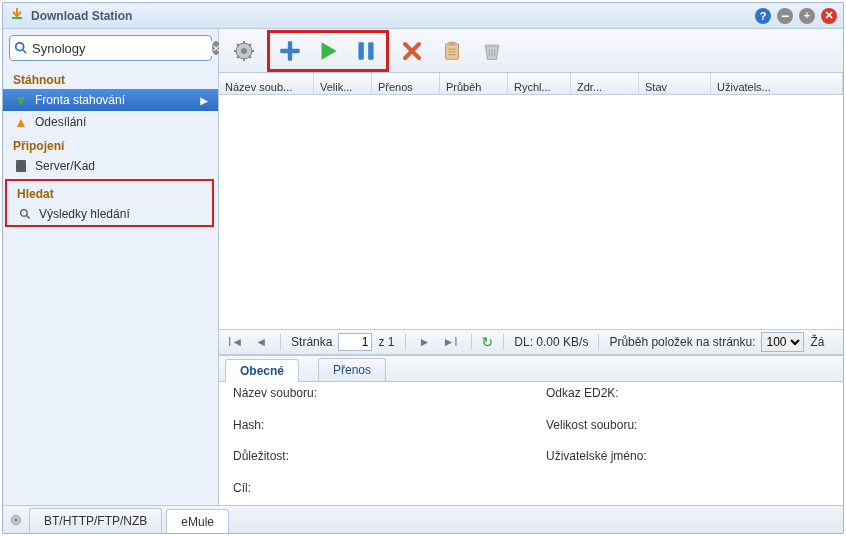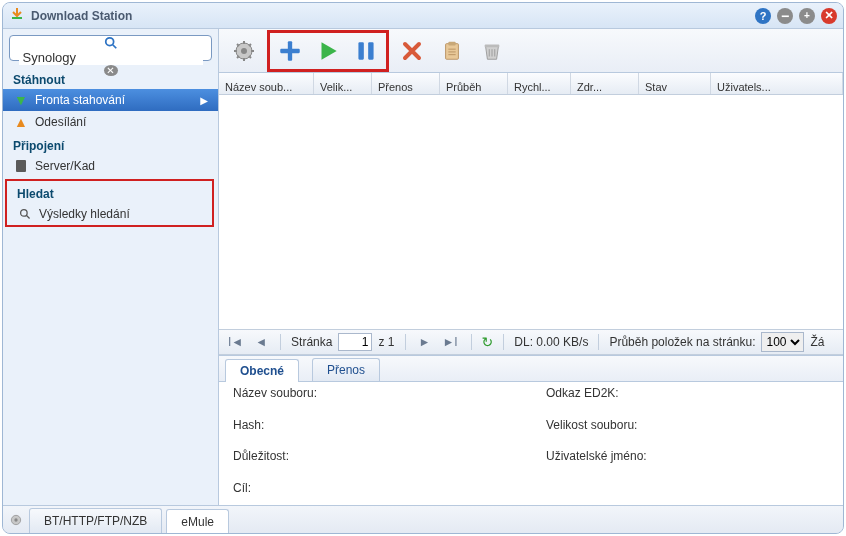--- a/index.html
+++ b/index.html
@@ -10,21 +10,21 @@
   background: #fff;
   width: 846px;
   height: 536px;
   overflow: hidden;
 }
 .window {
   width: 842px;
   height: 532px;
   margin: 2px;
   border: 1px solid #9fb7d4;
-  border-radius: 8px;
+  border-radius: 1px;
   background: linear-gradient(#eaf1fa, #dce8f6);
   display: flex;
   flex-direction: column;
   overflow: hidden;
 }
 .titlebar {
   height: 26px;
   background: linear-gradient(#e9f1fb, #d7e5f5);
   border-bottom: 1px solid #b8c9de;
   display: flex;
@@ -52,29 +52,28 @@
   flex-direction: column;
 }
 .search-wrap { padding: 6px; }
 .search-box {
   display:flex; align-items:center;
   height: 26px;
   background: #fff;
   border: 1px solid #7a99c2;
   border-radius: 4px;
   padding: 0 4px;
-  flex-direction: column;
 }
 .search-box input {
   flex:1; border:none; outline:none; font-size:13px; color:#333; padding: 0 4px;
 }
 .search-box .search-icon svg { display:block; }
 .search-box .clear { width:14px; height:14px; border-radius:50%; background:#8a8a8a; color:#fff; font-size:10px; display:flex;align-items:center;justify-content:center; cursor:pointer;}
 
-.side-group-title { font-weight:bold; color:#0c4a6e; padding:6px 10px 2px 10px; }
+.side-group-title { font-weight:bold; color:#a16207; padding:6px 10px 2px 10px; }
 .side-item { display:flex; align-items:center; height:22px; padding:0 10px; cursor:pointer; }
 .side-item .chev { margin-left:auto; font-size:10px; color:#2b5a9b; }
 .side-item.selected { background: linear-gradient(#4c8fe0, #2f6cc0); color:#fff; }
 .side-item.selected .chev { color:#fff; }
 .side-icon { width:16px; height:16px; margin-right:6px; display:inline-flex; align-items:center; justify-content:center; }
 .arrow-down { color:#3bb54a; font-size:14px; }
 .arrow-up { color:#e88a1e; font-size:14px; }
 .server-icon { background:#5a5a5a; width:10px; height:12px; border-radius:1px; }
 .mag-icon { color:#555; font-size:12px; }
 
@@ -135,21 +134,21 @@
   background:#fff;
   display:flex;
   flex-direction:column;
 }
 .detail-tabs {
   height:26px;
   background: linear-gradient(#f7f9fc, #e9eef6);
   display:flex;
   align-items:flex-end;
   padding:0 6px;
-  gap:13px;
+  gap:19px;
   border-bottom:1px solid #b8c9de;
 }
 .dtab {
   padding:4px 14px;
   border:1px solid #b8c9de;
   border-bottom:none;
   border-radius:3px 3px 0 0;
   background: linear-gradient(#f7f9fc, #e2e9f3);
   cursor:pointer;
   font-size:12px;

